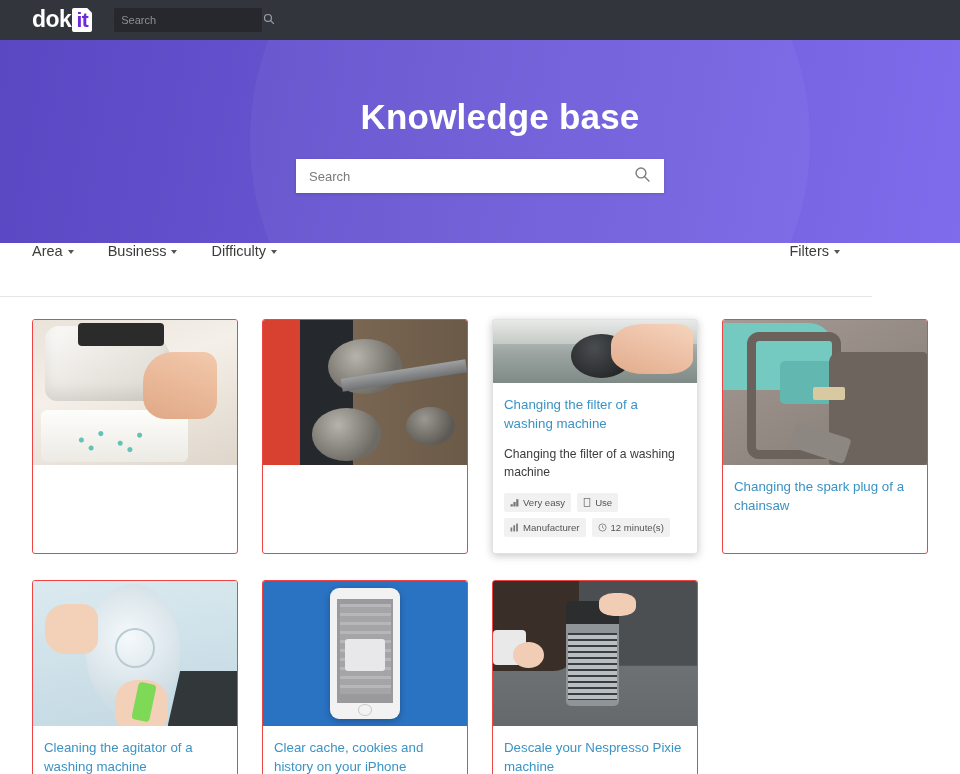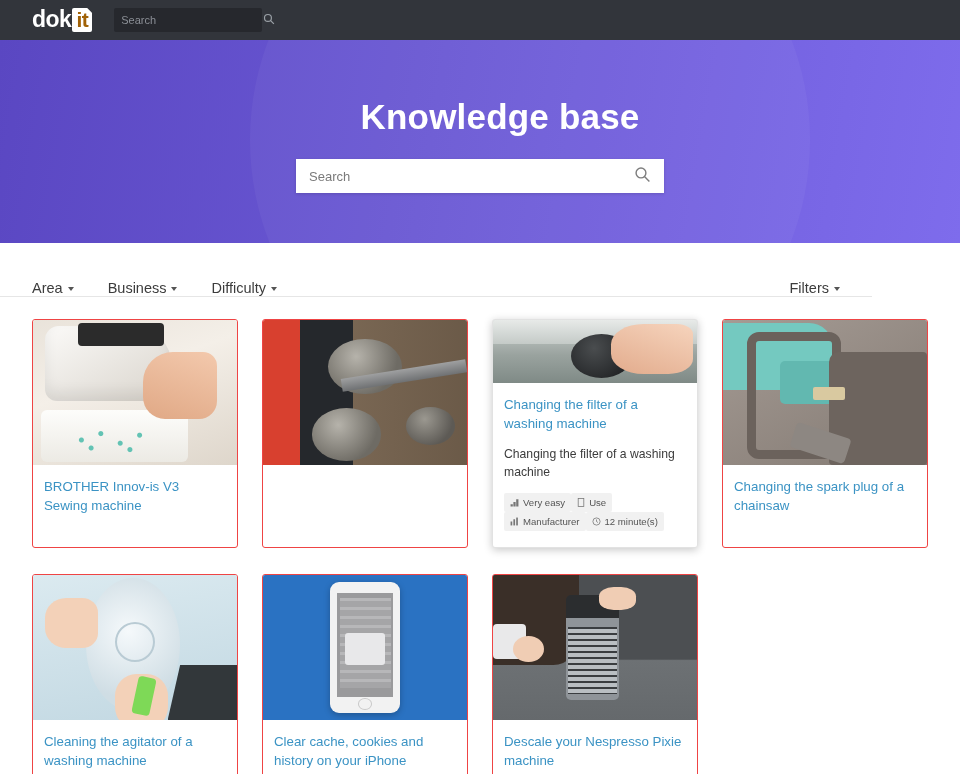--- a/index.html
+++ b/index.html
@@ -19,21 +19,21 @@
   }
   .logo {
     margin-left: 32px;
     display: flex; align-items: flex-start;
     font-size: 23px; font-weight: bold;
     color: #ffffff; letter-spacing: -0.5px;
     line-height: 1;
   }
   .logo-badge {
     display: inline-flex; align-items: center; justify-content: center;
-    background: #ffffff; color: #a16207;
+    background: #ffffff; color: #6d28d9;
     border-radius: 2px 5px 2px 2px;
     padding: 1px 4px 2px 4px;
     margin-left: 1px;
     font-size: 21px; font-weight: bold;
     position: relative;
   }
   .logo-badge::after{
     content:""; position:absolute; top:0; right:0;
     width:5px; height:5px; background:#32353b;
     clip-path: polygon(100% 0, 0 0, 100% 100%);
@@ -121,21 +121,21 @@
     flex: 1; border: 0; outline: 0; font-size: 13px; color: #444;
     font-family: "Liberation Sans", sans-serif;
   }
   .hero-search input::placeholder { color: #7a7a7a; }
 
   
   .filterbar {
     height: 54px; width: 872px;
     background: #ffffff;
     border-bottom: 1px solid #e6e6e6;
-    display: flex; align-items: flex-end;
+    display: flex; align-items: flex-start;
     padding: 0 32px;
     position: relative;
   }
   .filter-group { display: flex; align-items: center; gap: 34px; }
   .filter-item {
     font-size: 14.5px; color: #3c3c3c; cursor: pointer;
     display: inline-flex; align-items: center; gap: 5px;
   }
   .caret {
     width: 0; height: 0;
@@ -171,21 +171,21 @@
   .card.hovered {
     box-shadow: 0 2px 9px rgba(0,0,0,0.22);
     border-color: #e2e2e2;
     z-index: 5;
   }
   .card.hovered .card-thumb { height: 63px; }
   .card-desc {
     color: #3c3c3c; font-size: 12.2px; line-height: 1.5;
     margin-top: 11px;
   }
-  .tag-row { display: flex; flex-wrap: wrap; margin-top: 12px; align-items: center; }
+  .tag-row { display: flex; flex-wrap: wrap; gap: 6px; margin-top: 12px; align-items: center; }
   .tag {
     background: #f1f1f1; color: #555;
     font-size: 9.6px; border-radius: 2px;
     padding: 4px 6px;
     display: inline-flex; align-items: center; gap: 4px;
     white-space: nowrap;
   }
   .tag svg { display:block; }
 
   
@@ -351,23 +351,20 @@
 <div class="grid-wrap">
   <div class="grid">
 
     <div class="card">
       <div class="card-thumb">
         <div class="scene sc-sewing">
             <div class="top-bar"></div>
             <div class="cloth"></div>
             <div class="emb"></div>
           </div>
-      </div>
-      <div class="card-body">
-        <div class="card-title">BROTHER Innov-is V3 Sewing machine</div>
       </div>
     </div>
 
     <div class="card">
       <div class="card-thumb">
         <div class="scene sc-bend">
             <div class="plate"></div>
             <div class="r1"></div>
             <div class="r2"></div>
             <div class="r3"></div>

